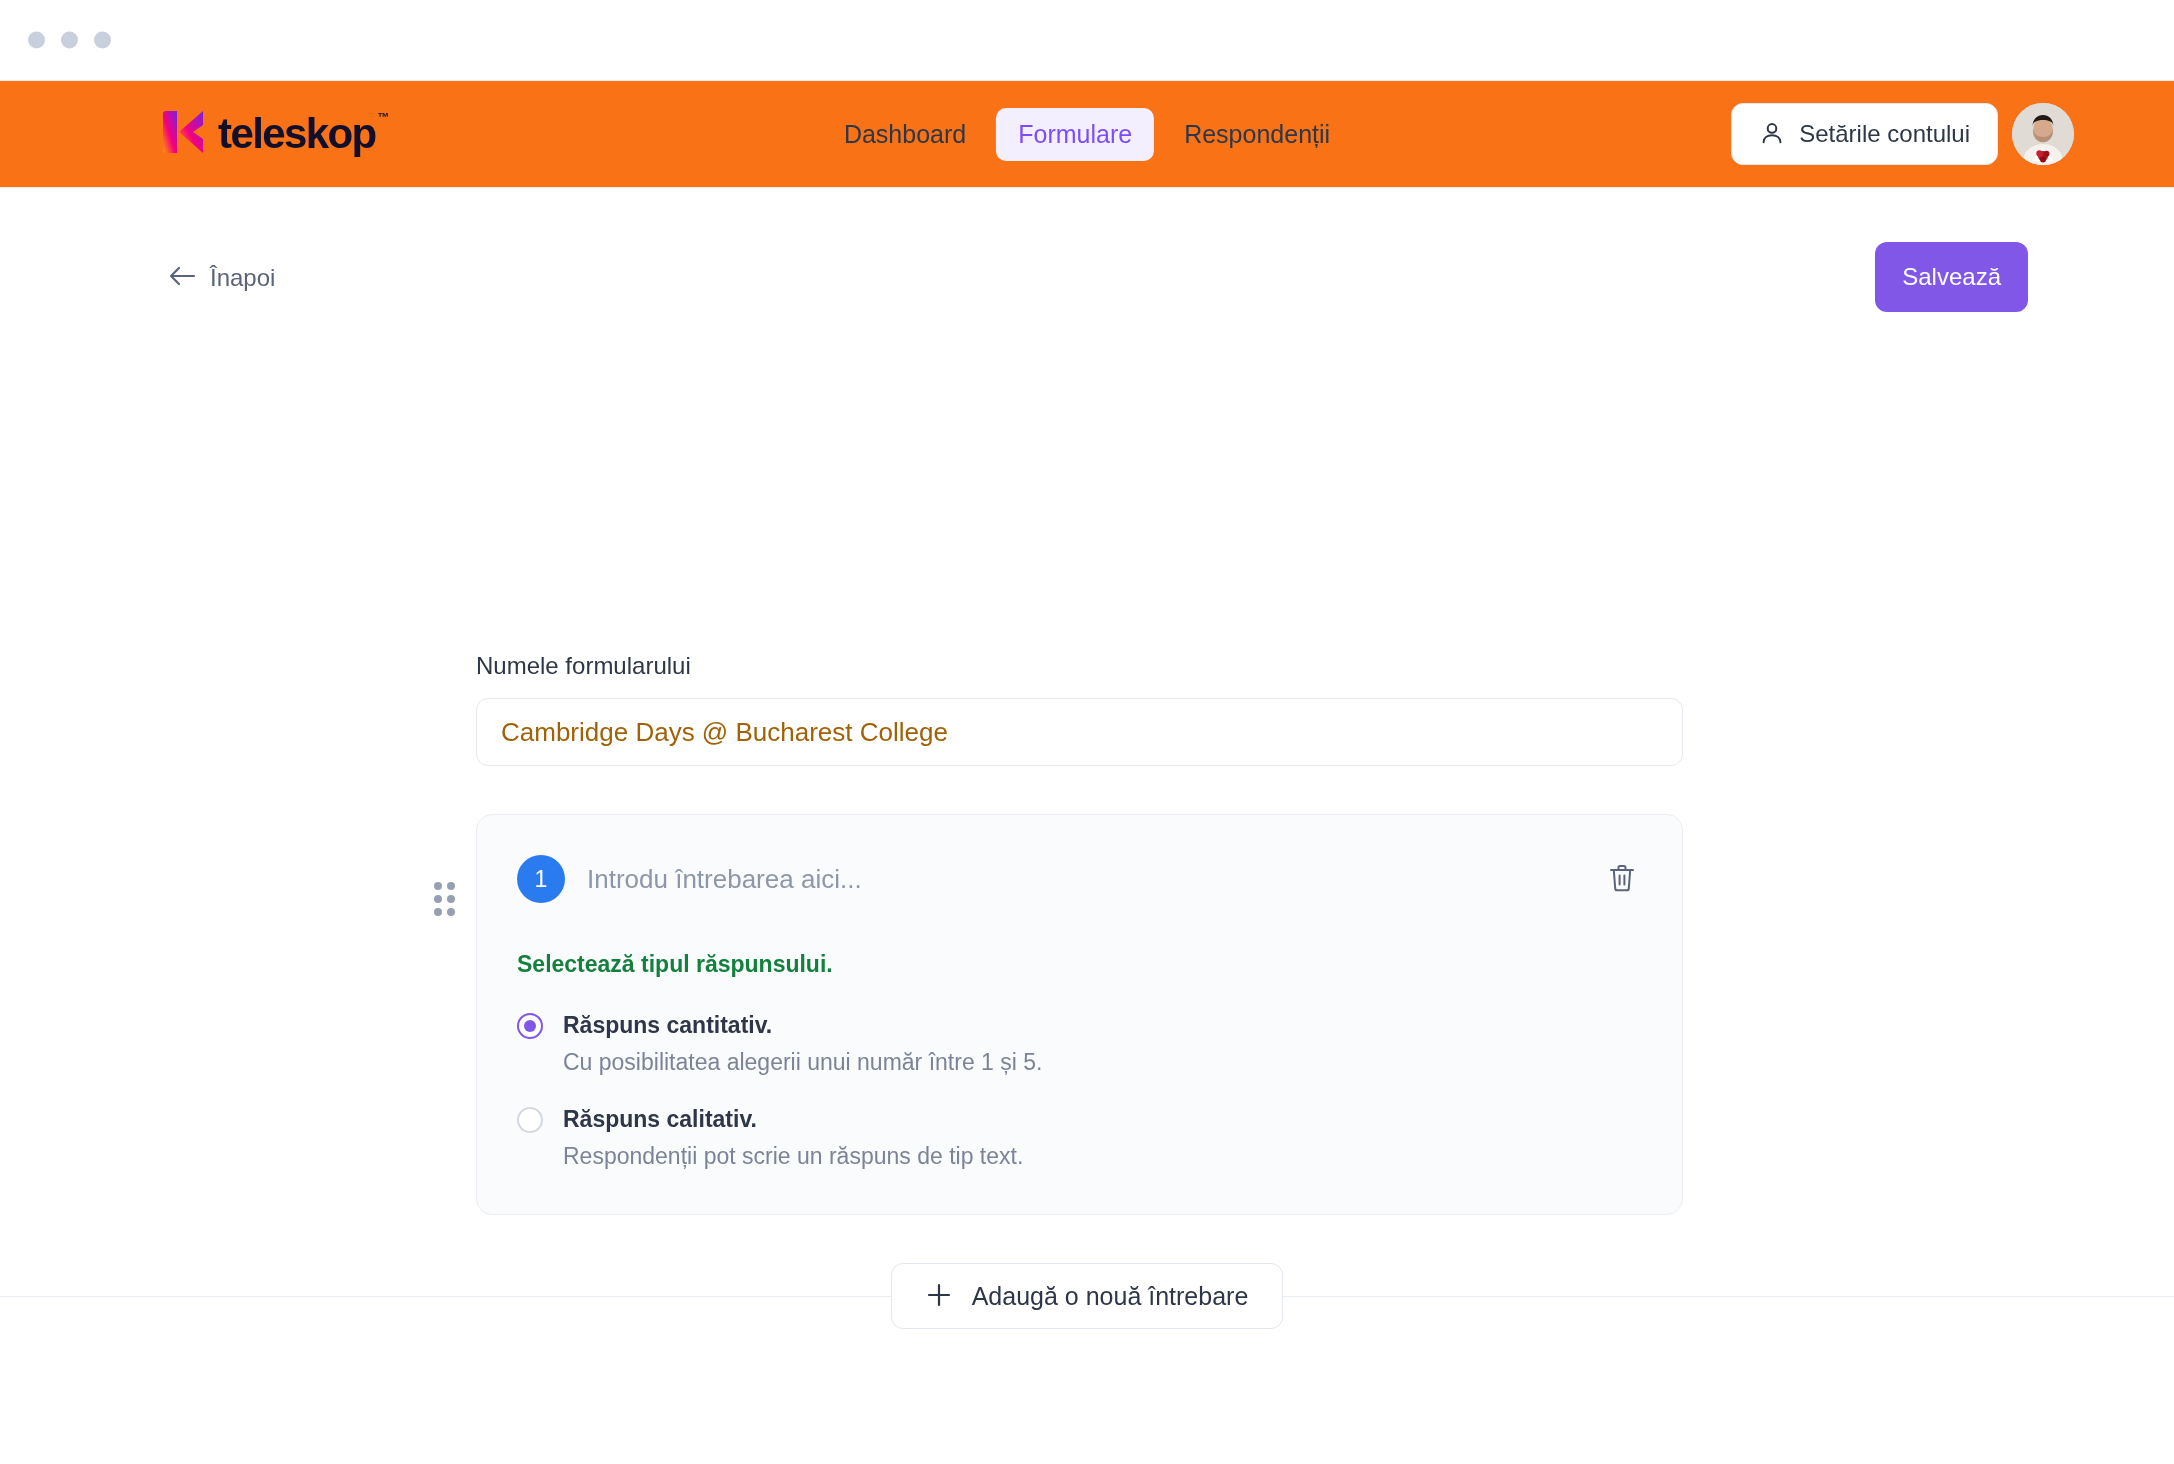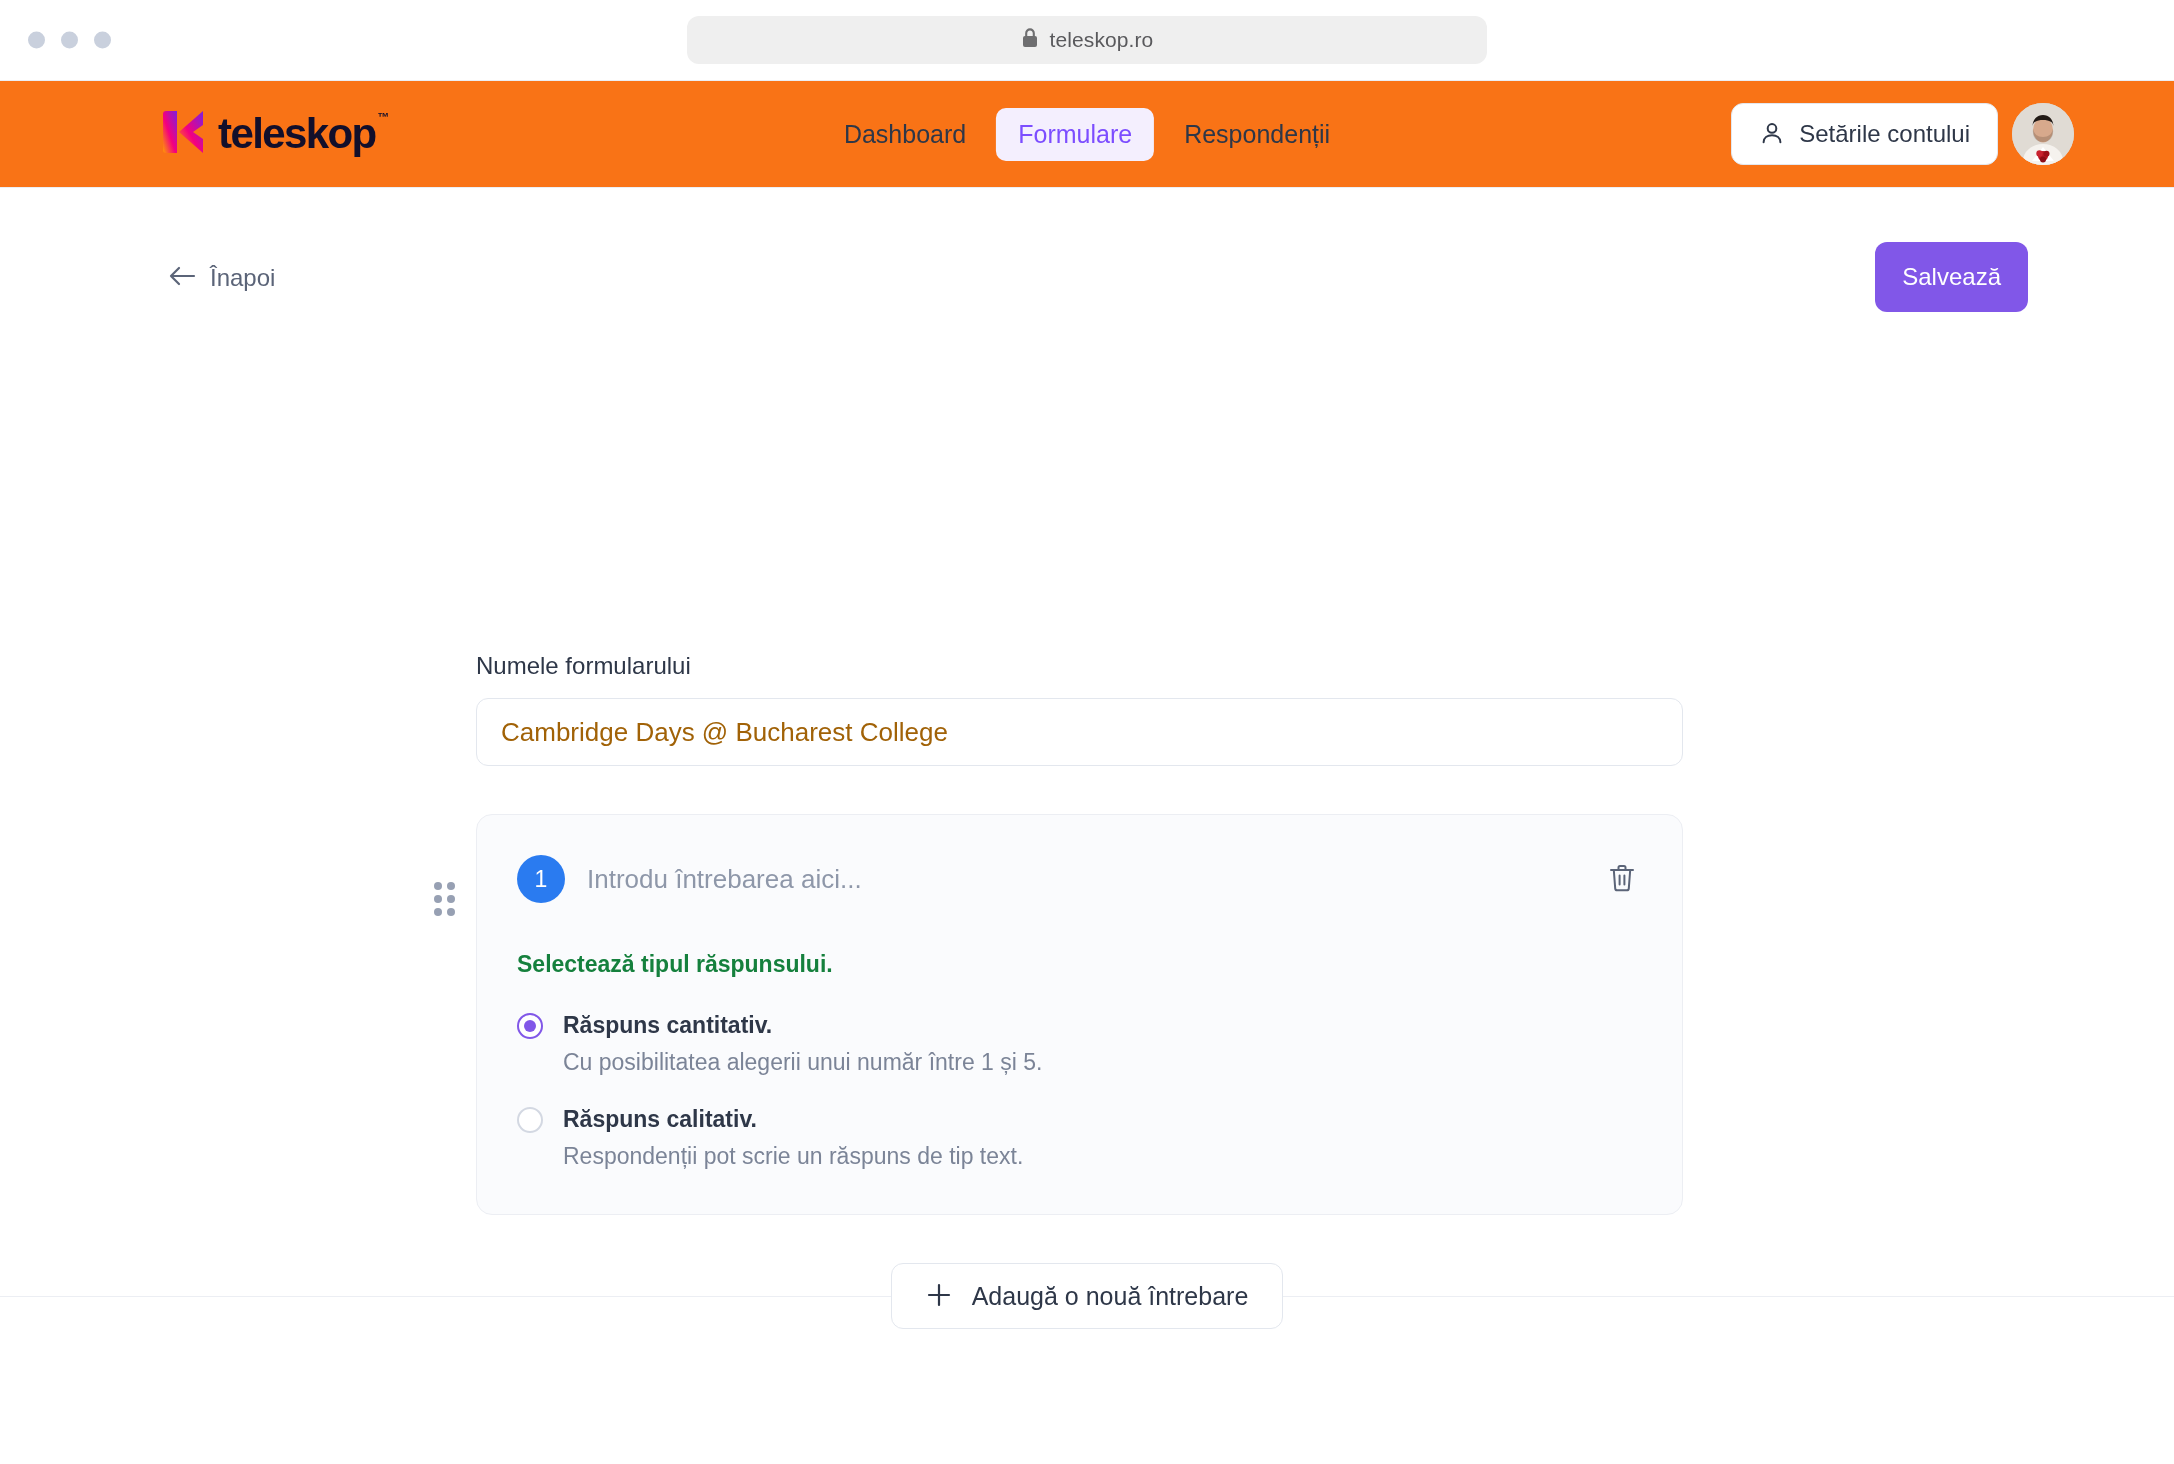--- a/index.html
+++ b/index.html
@@ -370,29 +370,20 @@
 </head>
 <body>
 
 <div id="app">
 
   <div class="browser-bar">
     <div class="traffic-lights">
       <span class="traffic-dot"></span>
       <span class="traffic-dot"></span>
       <span class="traffic-dot"></span>
-    </div>
-    <div class="url-pill">
-      <span class="lock-icon">
-        <svg width="18" height="22" viewBox="0 0 18 22">
-          <rect x="2" y="9" width="14" height="11" rx="2" fill="#6e6e70"></rect>
-          <path d="M5.2 9 V6.2 a3.8 3.8 0 0 1 7.6 0 V9" fill="none" stroke="#6e6e70" stroke-width="2.1"></path>
-        </svg>
-      </span>
-      <span class="url-text">teleskop.ro</span>
     </div>
   </div>
 
   <div class="app-header">
 
     <div class="logo">
       <span class="logo-mark">
         <svg width="44" height="50" viewBox="0 0 44 50">
           <defs>
             <linearGradient id="kgrad" x1="0" y1="1" x2="1" y2="0">

